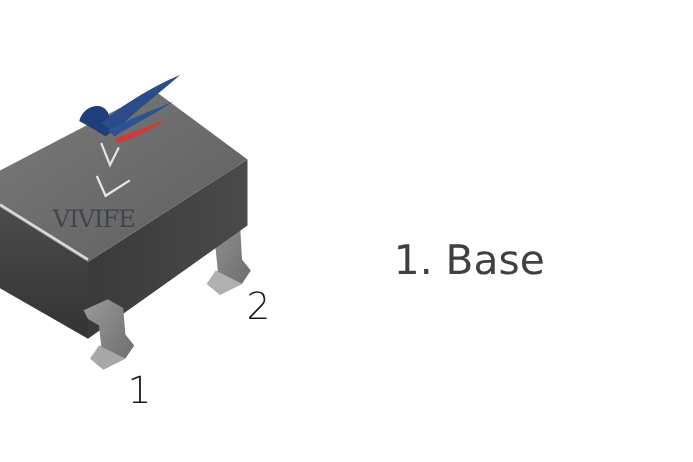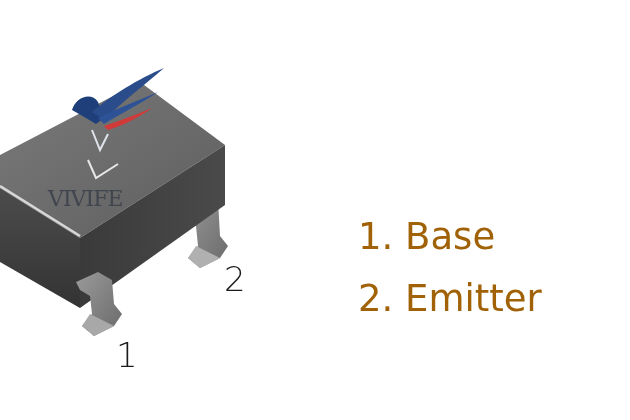--- a/index.html
+++ b/index.html
@@ -10,21 +10,21 @@
     .chip-wrap { position: absolute; left: 0; top: 0; width: 340px; height: 300px; text-decoration: underline; }
     .chip-svg { position: absolute; left: 0; top: 0; }
     .pin-num {
       position: absolute; font-size: 34px; color: #1a1a1a; line-height: 1;
       font-family: "DejaVu Sans", sans-serif; font-weight: 300;
     }
     .legend {
       position: absolute; left: 358px; top: 212px;
     }
     .legend-item {
-      font-size: 37px; color: #a16207; height: 62px; line-height: 50px;
+      font-size: 37px; color: #404040; height: 62px; line-height: 50px;
       font-family: "DejaVu Sans", sans-serif; letter-spacing: 0px;
     }
   </style>
 </head>
 <body>
 
 <div class="chip-wrap">
   <svg class="chip-svg" width="340" height="420" viewBox="0 0 340 420">
     <defs>
       <linearGradient id="topg" x1="0" y1="0" x2="1" y2="1">
@@ -77,14 +77,13 @@
       <path d="M90 314 L114 326 L94 336 L82 326 Z" fill="#a8a8a8"></path>
     </g>
   </svg>
 
   <span class="pin-num" style="left:224px; top:262px;">2</span>
   <span class="pin-num" style="left:116px; top:338px;">1</span>
 </div>
 
 <div class="legend">
   <div class="legend-item">1. Base</div>
-  <div class="legend-item">2. Emitter</div>
 </div>
 
 </body></html>

